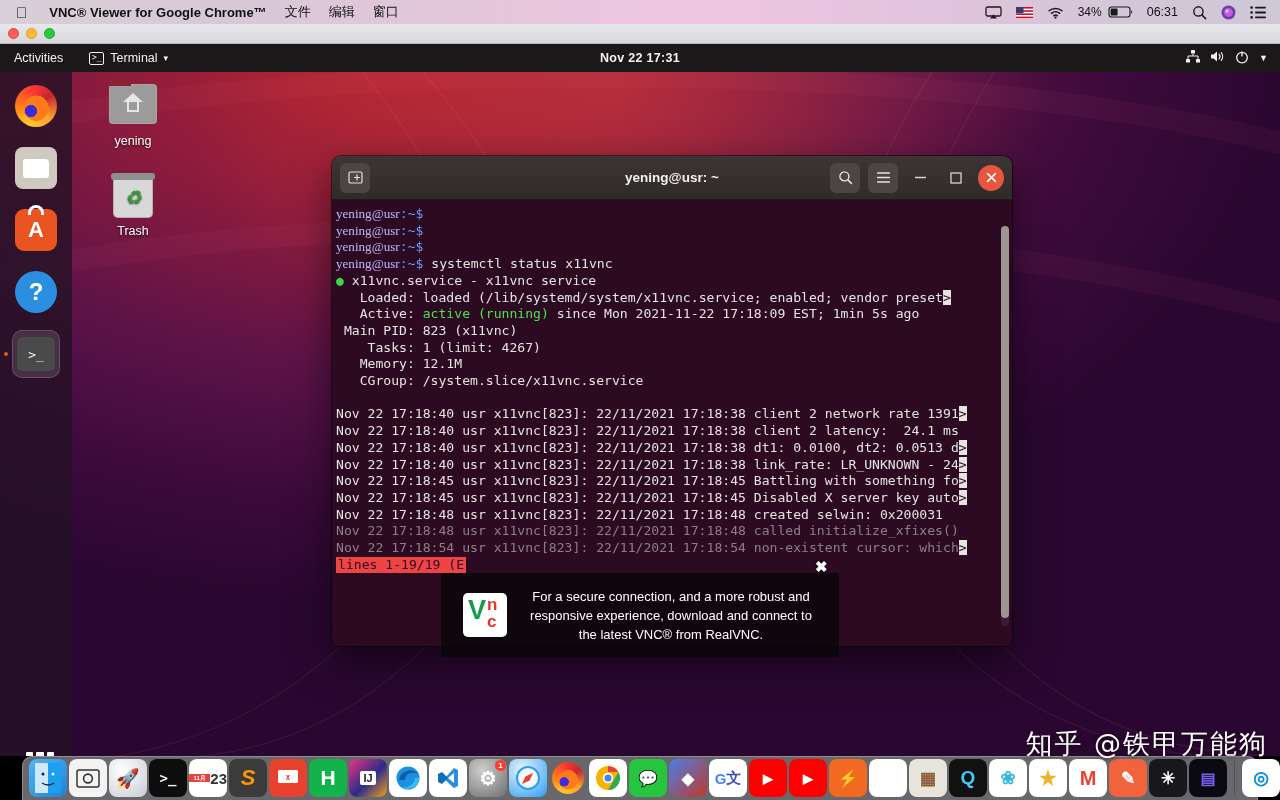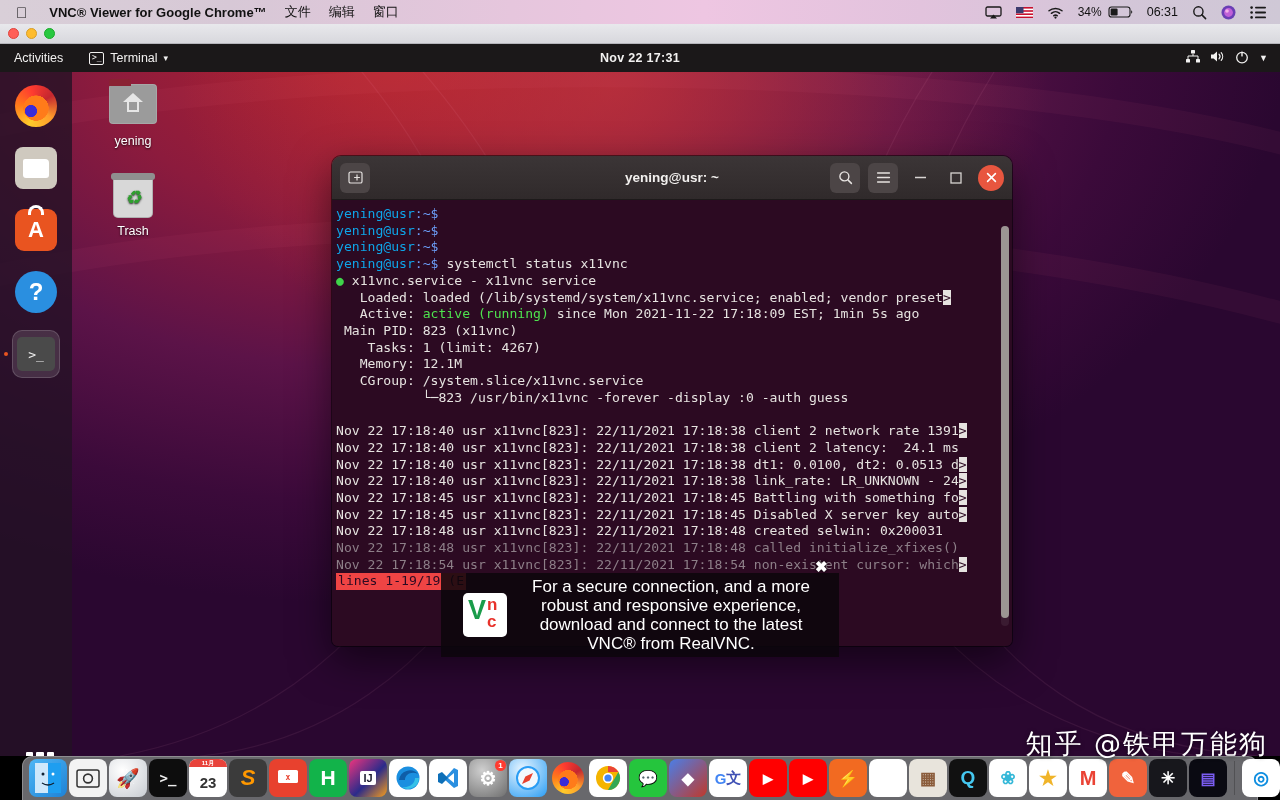--- a/index.html
+++ b/index.html
@@ -126,21 +126,21 @@
   .tb-plain { width: 28px; height: 28px; display: flex; align-items: center; justify-content: center;
               color: #d8d4d2; font-size: 14px; }
   .tb-close { width: 26px; height: 26px; border-radius: 50%; background: #e8563f; color: #fff;
               display: flex; align-items: center; justify-content: center; font-size: 14px; }
   .term-body {
     height: 446px; background: #2c0a22; position: relative; overflow: hidden;
     font-family: "DejaVu Sans Mono", monospace; font-size: 13.1px; line-height: 16.7px;
     padding: 6px 0 0 2px; color: #e6e3e0;
   }
   .tline { white-space: pre; padding-left: 2px; }
-  .c-user { color: #0ea5e9; }
+  .c-user { color: #c4b5fd; font-family: Liberation Serif, serif; }
   .c-path { color: #6c9ef8; }
   .c-white { color: #e6e3e0; }
   .c-green { color: #4ee24e; }
   .c-dim { color: #8d7f88; }
   .dot-ok { color: #3fd44a; }
   .more { background: #e6e3e0; color: #2c0a22; }
   .status-line { background: #ef4444; color: #2c0a22; display: inline-block; padding: 0 2px; }
   .term-scrollbar { position: absolute; right: 3px; top: 26px; width: 8px; height: 400px;
                     border-radius: 4px; background: rgba(255,255,255,.07); }
   .term-scrollbar i { position: absolute; left: 0; top: 0; width: 8px; height: 392px;
@@ -150,21 +150,21 @@
   .vnc-promo {
     position: absolute; left: 441px; top: 573px; width: 398px; height: 84px;
     background: rgba(12,6,12,.86);
     display: flex; align-items: center; gap: 14px; padding: 0 18px 0 22px;
   }
   .vnc-logo { width: 44px; height: 44px; background: #fff; border-radius: 5px; flex: none;
               position: relative; font-family: "Liberation Sans", sans-serif; }
   .vnc-logo .v { position: absolute; left: 5px; top: 4px; font-size: 27px; font-weight: bold; color: #1a9c4a; line-height: 1; }
   .vnc-logo .n { position: absolute; left: 24px; top: 3px; font-size: 17px; font-weight: bold; color: #e8322b; line-height: 1; }
   .vnc-logo .c { position: absolute; left: 24px; top: 20px; font-size: 17px; font-weight: bold; color: #e8322b; line-height: 1; }
-  .vnc-promo .txt { color: #fff; font-size: 17px; line-height: 19px; text-align: center; flex: 1; }
+  .vnc-promo .txt { color: #fff; font-size: 13px; line-height: 19px; text-align: center; flex: 1; }
   .vnc-close { position: absolute; left: 815px; top: 558px; color: #fff; font-size: 15px; font-weight: bold;
                text-shadow: 0 0 3px #000; }
 
   
   .grid-btn { position: absolute; left: 26px; top: 708px; width: 28px; height: 28px;
               display: grid; grid-template-columns: repeat(3,1fr); gap: 3px; }
   .grid-btn i { background: #fff; border-radius: 1px; display: block; }
 
   
   .mac-dock {
@@ -414,21 +414,20 @@
         <div class="tline"><span class="c-user">yening@usr</span><span class="c-path">:~$</span><span class="c-white"> <span>systemctl status x11vnc</span></span></div>
 
         <div class="tline"><span class="dot-ok">●</span> <span class="c-white">x11vnc.service - x11vnc service</span></div>
 
         <div class="tline"><span class="c-white">   Loaded: </span><span class="c-white">loaded (/lib/systemd/system/x11vnc.service; enabled; vendor preset</span><span class="more">&gt;</span></div>
         <div class="tline"><span class="c-white">   Active: </span><span class="c-green">active (running)</span><span class="c-white"> since Mon 2021-11-22 17:18:09 EST; 1min 5s ago</span></div>
         <div class="tline"><span class="c-white"> Main PID: </span><span class="c-white">823 (x11vnc)</span></div>
         <div class="tline"><span class="c-white">    Tasks: </span><span class="c-white">1 (limit: 4267)</span></div>
         <div class="tline"><span class="c-white">   Memory: </span><span class="c-white">12.1M</span></div>
         <div class="tline"><span class="c-white">   CGroup: </span><span class="c-white">/system.slice/x11vnc.service</span></div>
-        <div class="tline"><span class="c-white">           </span><span class="c-white">└─823 /usr/bin/x11vnc -forever -display :0 -auth guess</span></div>
 
         <div class="tline">&nbsp;</div>
 
         <div class="tline"><span class="c-white">Nov 22 17:18:40 usr x11vnc[823]: 22/11/2021 17:18:38 client 2 network rate 1391</span><span class="more">&gt;</span></div>
         <div class="tline"><span class="c-white">Nov 22 17:18:40 usr x11vnc[823]: 22/11/2021 17:18:38 client 2 latency:  24.1 ms</span></div>
         <div class="tline"><span class="c-white">Nov 22 17:18:40 usr x11vnc[823]: 22/11/2021 17:18:38 dt1: 0.0100, dt2: 0.0513 d</span><span class="more">&gt;</span></div>
         <div class="tline"><span class="c-white">Nov 22 17:18:40 usr x11vnc[823]: 22/11/2021 17:18:38 link_rate: LR_UNKNOWN - 24</span><span class="more">&gt;</span></div>
         <div class="tline"><span class="c-white">Nov 22 17:18:45 usr x11vnc[823]: 22/11/2021 17:18:45 Battling with something fo</span><span class="more">&gt;</span></div>
         <div class="tline"><span class="c-white">Nov 22 17:18:45 usr x11vnc[823]: 22/11/2021 17:18:45 Disabled X server key auto</span><span class="more">&gt;</span></div>
         <div class="tline"><span class="c-white">Nov 22 17:18:48 usr x11vnc[823]: 22/11/2021 17:18:48 created selwin: 0x200031</span></div>
@@ -473,21 +472,21 @@
 
     </div>
     <div class="dk" style="background:#f3f3f3;color:#333;">
       <svg width="24" height="22" viewBox="0 0 24 22">
           <rect x="1" y="3" width="22" height="17" rx="2" fill="none" stroke="#333" stroke-width="1.5"></rect>
           <circle cx="12" cy="11.5" r="4.4" fill="none" stroke="#333" stroke-width="1.6"></circle>
         </svg>
     </div>
     <div class="dk" style="background:radial-gradient(circle at 35% 30%,#fff,#c8ccd2);color:#555;font-size:19px;">🚀</div>
     <div class="dk" style="background:#0d0d0d;color:#eee;font-family:'DejaVu Sans Mono',monospace;font-size:14px;">&gt;_</div>
-    <div class="dk" style="background:#fff;color:#333;flex-direction:column;font-size:15px;">
+    <div class="dk" style="background:#fff;color:#333;flex-direction:row;font-size:15px;">
       <div style="width:100%;background:#e8433b;color:#fff;font-size:6px;text-align:center;line-height:8px;">11月</div>
       <div style="flex:1;display:flex;align-items:center;justify-content:center;font-weight:bold;">23</div>
     </div>
     <div class="dk" style="background:#3b3b3b;color:#ff9800;font-size:22px;font-style:italic;">S</div>
     <div class="dk" style="background:#e8412e;">
       <svg width="24" height="20" viewBox="0 0 24 20">
           <rect x="2" y="2" width="20" height="13" rx="1.6" fill="#fff"></rect>
           <text x="12" y="12" font-size="8" fill="#e8412e" text-anchor="middle" font-family="monospace">x</text>
         </svg>
     </div>

